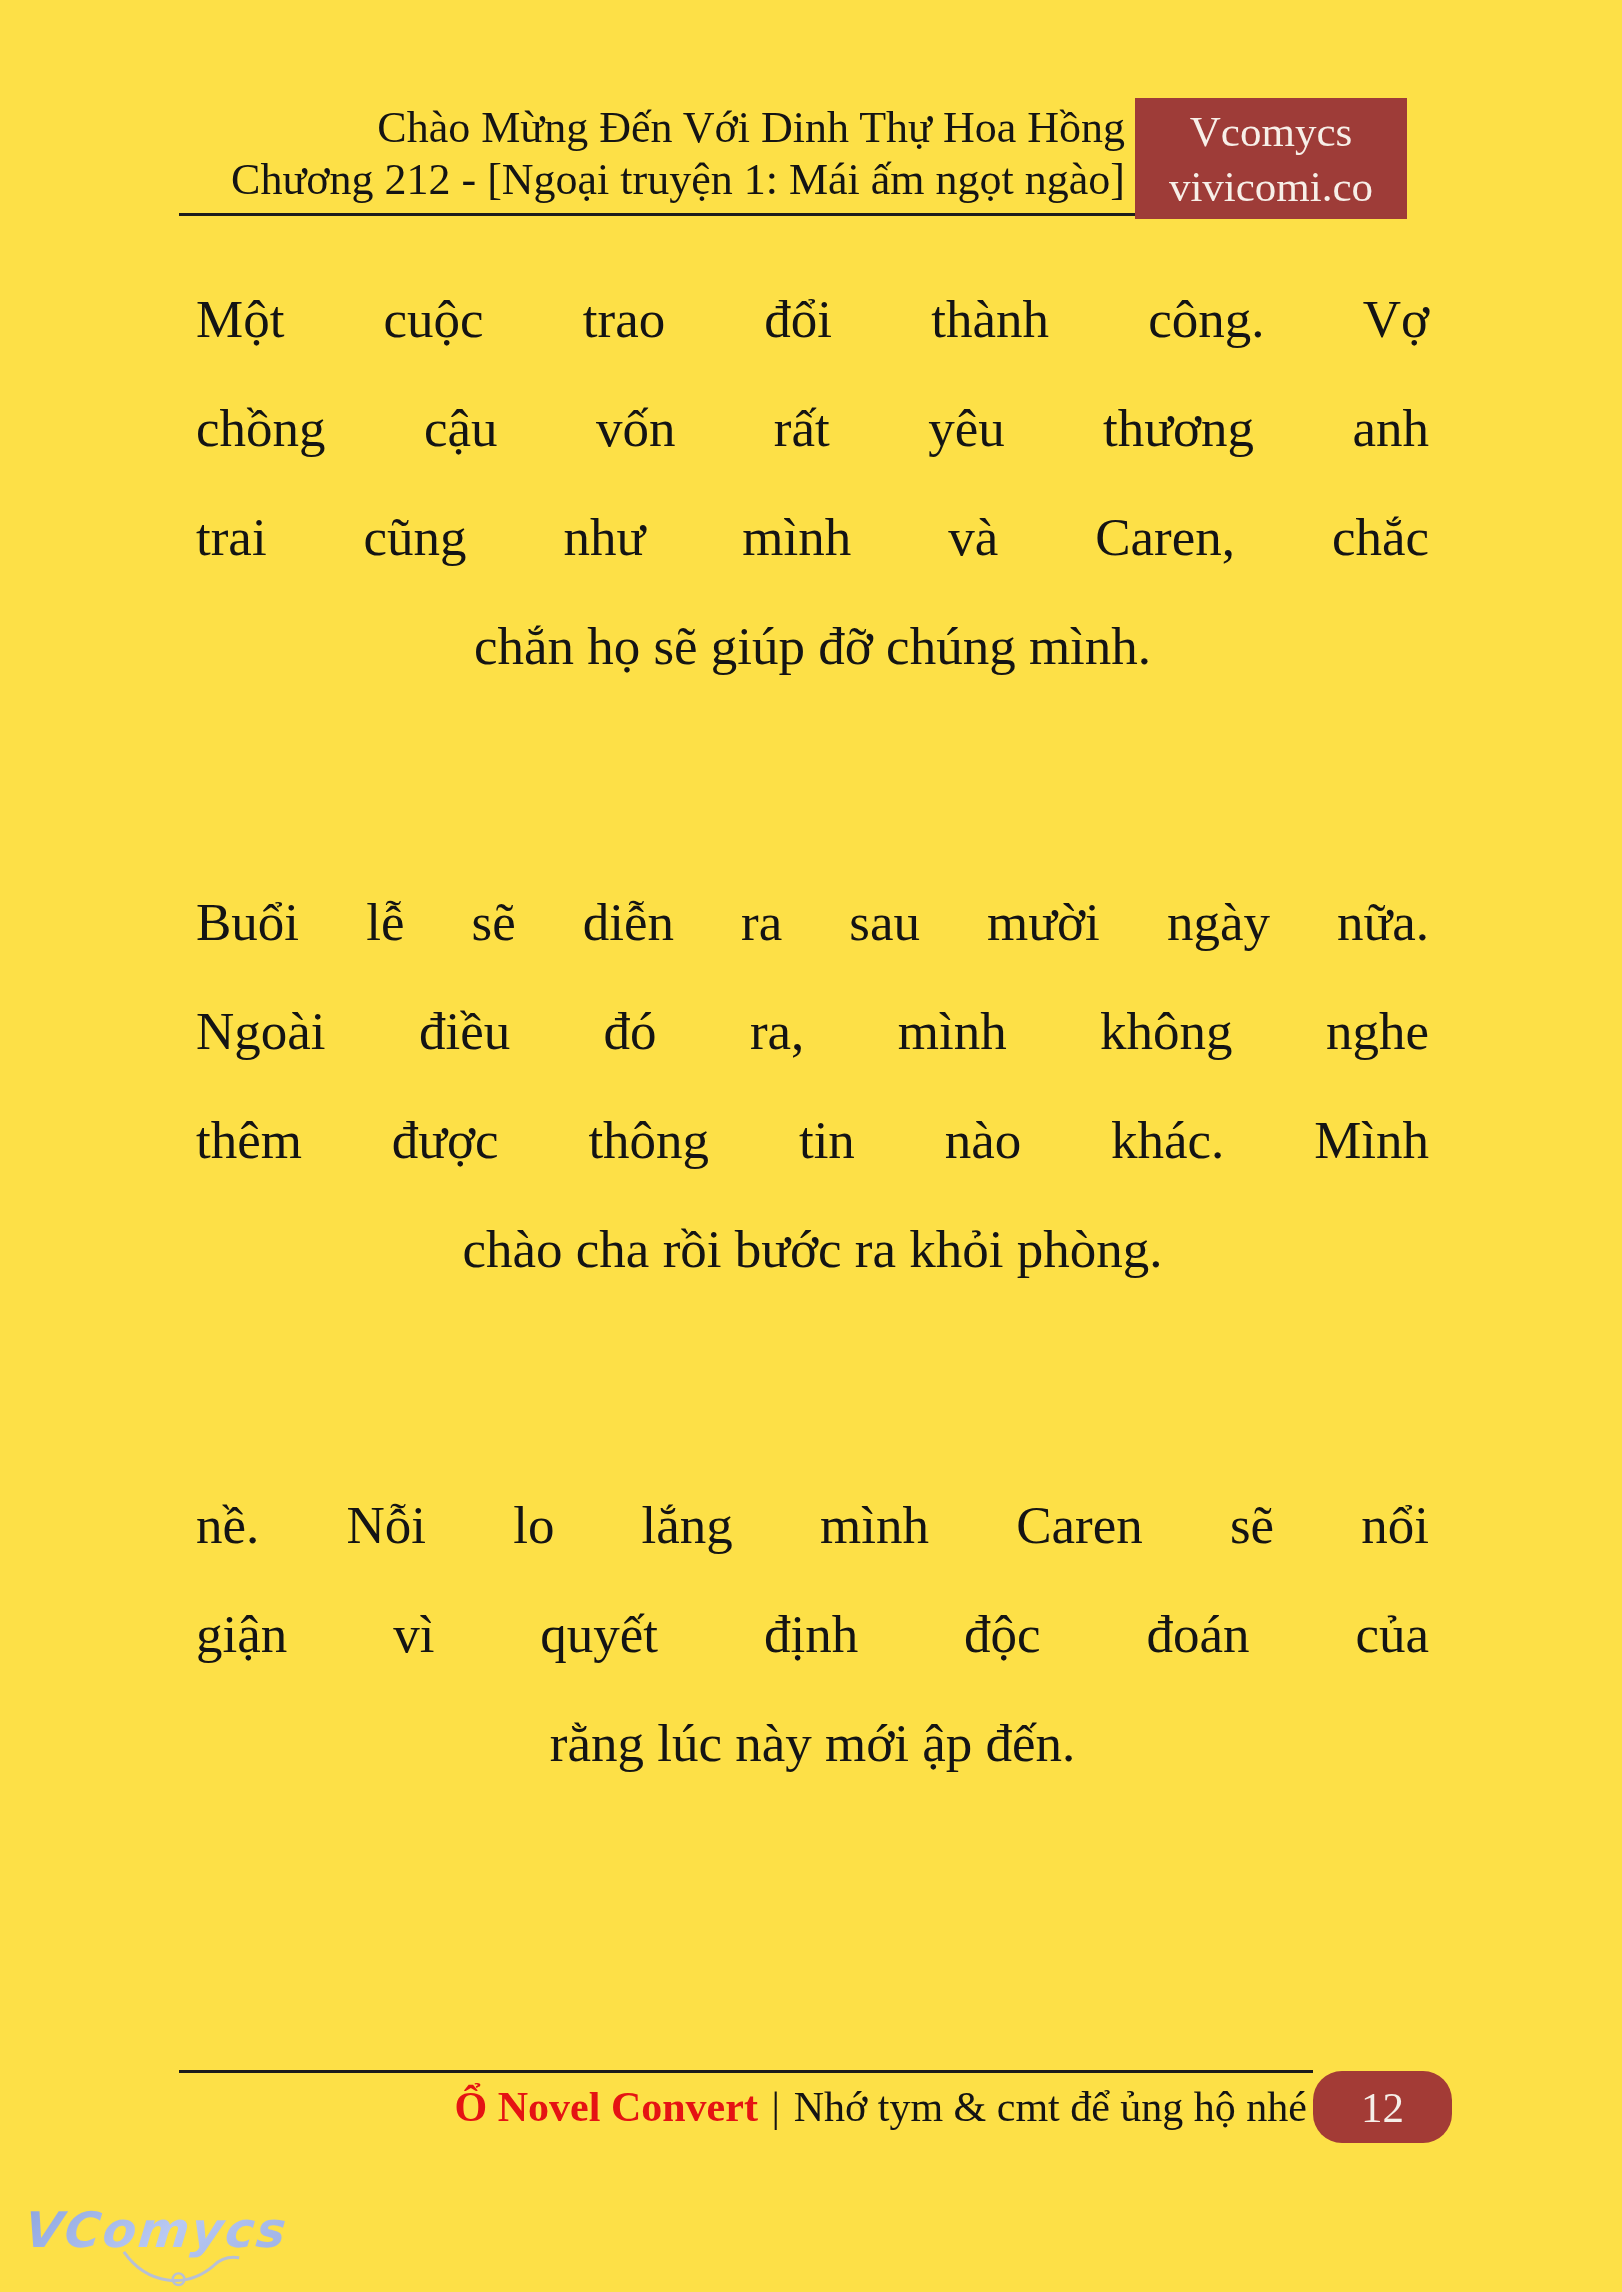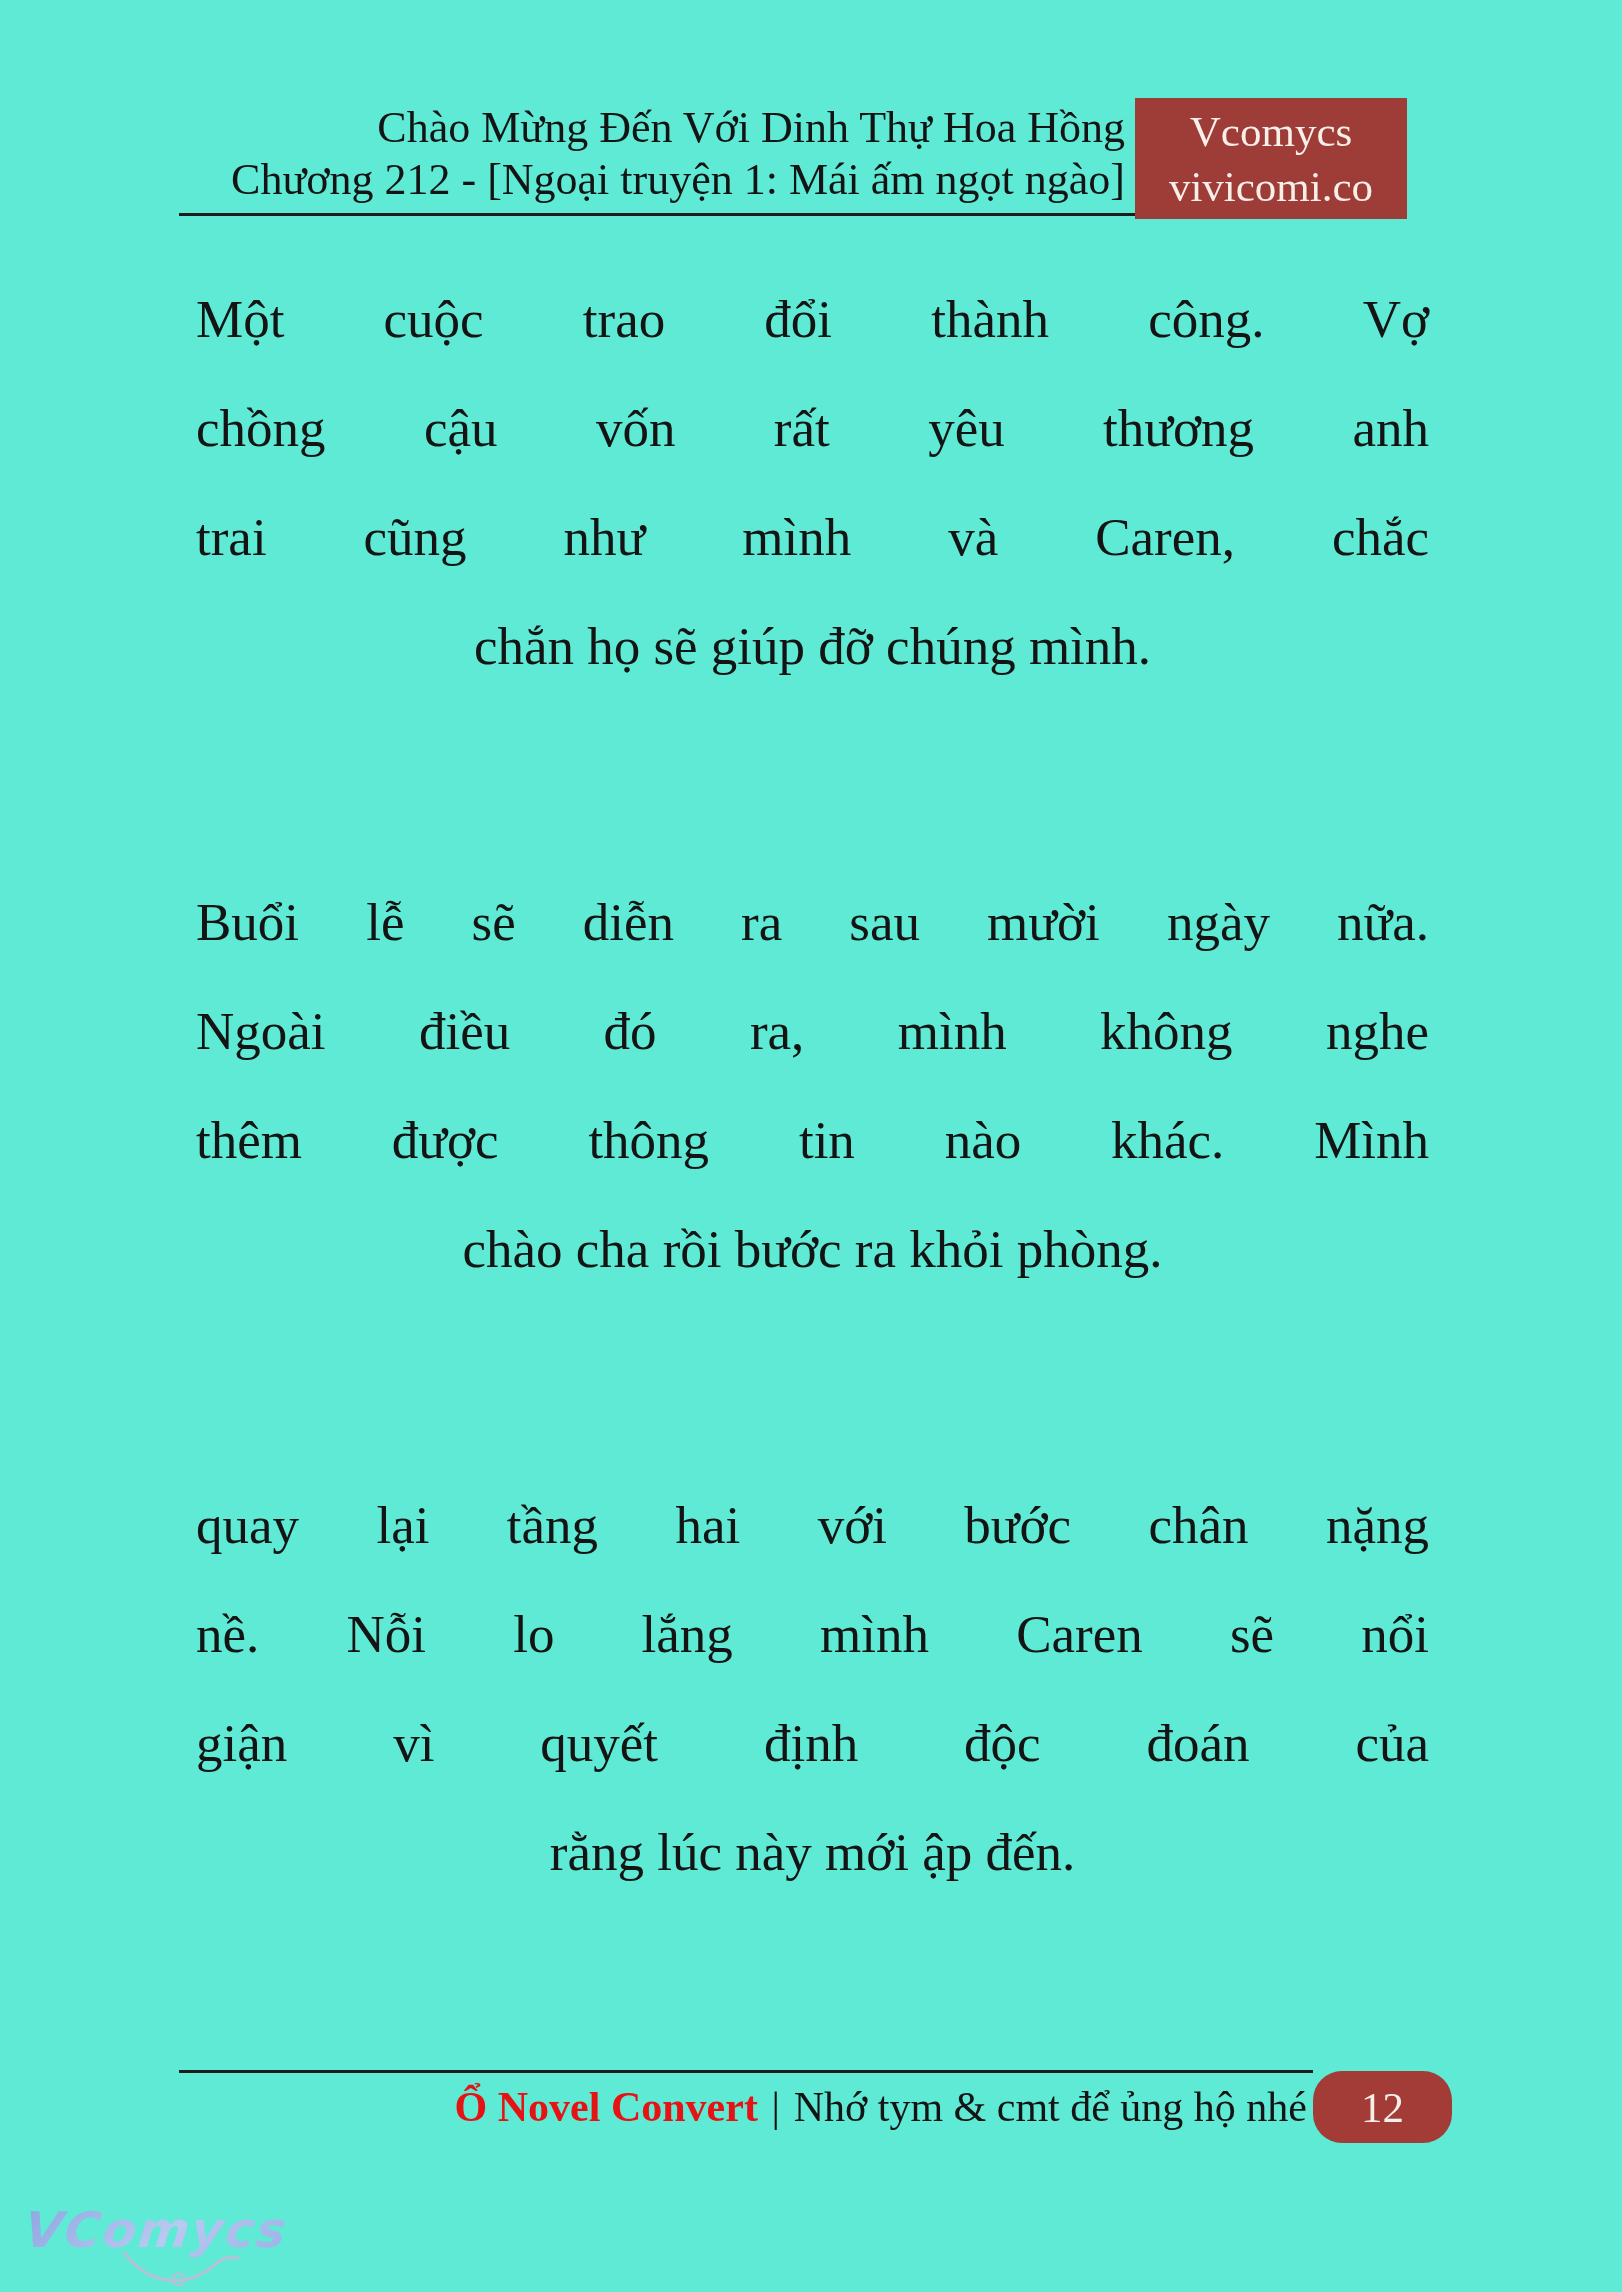--- a/index.html
+++ b/index.html
@@ -4,21 +4,21 @@
 <style>
   html, body {
     margin: 0;
     padding: 0;
     background: #ffffff;
   }
   .page {
     position: relative;
     width: 1622px;
     height: 2293px;
-    background: #5eead4;
+    background: #fde047;
     overflow: hidden;
     font-family: "Liberation Serif", serif;
     color: #1a1a1a;
   }
 
   
   .header-title {
     position: absolute;
     top: 102px;
     right: 497px;
@@ -173,21 +173,20 @@
       <span class="jline" style="display:block">trai cũng như mình và Caren, chắc</span>
       <span class="lline" style="display:block">chắn họ sẽ giúp đỡ chúng mình.</span>
     </p>
     <p>
       <span class="jline" style="display:block">Buổi lễ sẽ diễn ra sau mười ngày nữa.</span>
       <span class="jline" style="display:block">Ngoài điều đó ra, mình không nghe</span>
       <span class="jline" style="display:block">thêm được thông tin nào khác. Mình</span>
       <span class="lline" style="display:block">chào cha rồi bước ra khỏi phòng.</span>
     </p>
     <p>
-      <span class="jline" style="display:block">quay lại tầng hai với bước chân nặng</span>
       <span class="jline" style="display:block">nề. Nỗi lo lắng mình Caren sẽ nổi</span>
       <span class="jline" style="display:block">giận vì quyết định độc đoán của</span>
       <span class="lline" style="display:block">rằng lúc này mới ập đến.</span>
     </p>
   </div>
 
   <div class="footer-rule"></div>
 
   <div class="footer-text">
     <span class="footer-credit">Ổ Novel Convert</span><span class="footer-sep">|</span><span>Nhớ tym &amp; cmt để ủng hộ nhé</span>

